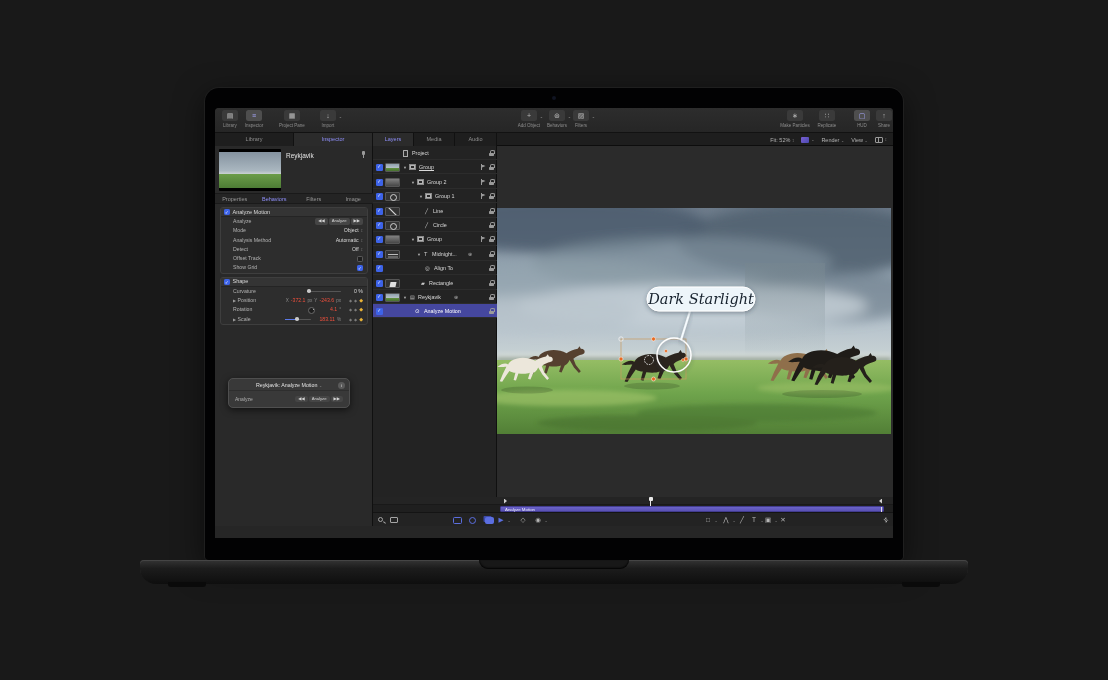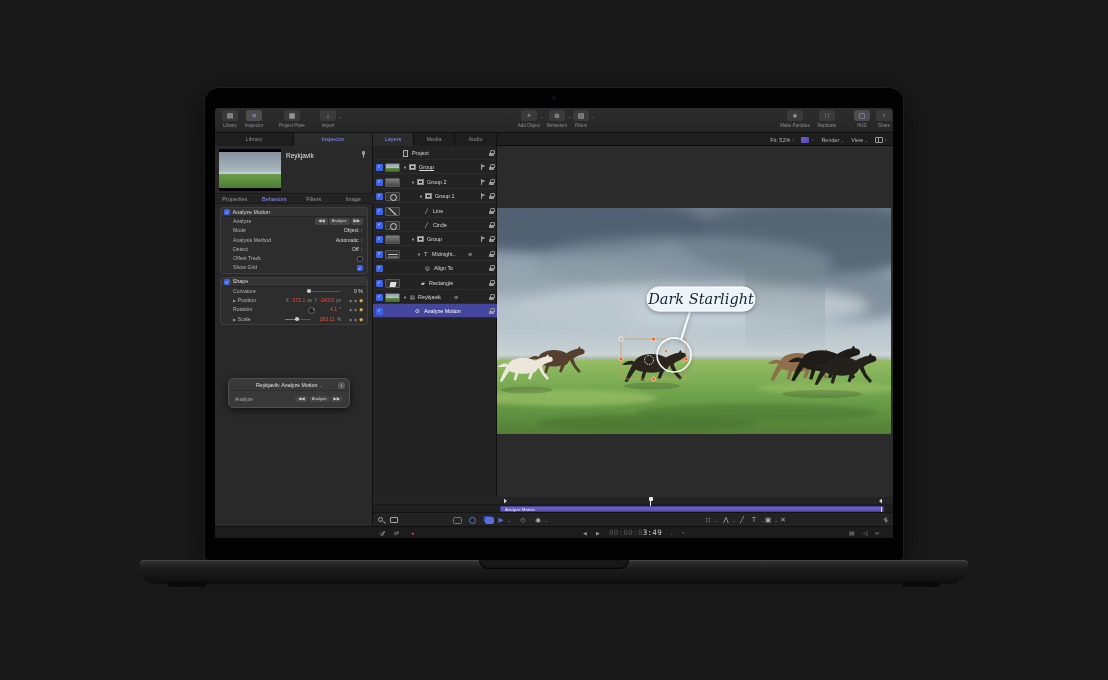--- a/index.html
+++ b/index.html
@@ -625,33 +625,20 @@
       <span class="ti" style="left:357px;width:8px"><span class="tchev">⌄</span></span>
       <span class="ti" style="left:363px;width:12px">╱</span>
       <span class="ti" style="left:375px;width:12px">T</span>
       <span class="ti" style="left:385px;width:8px"><span class="tchev">⌄</span></span>
       <span class="ti" style="left:389px;width:12px">▣</span>
       <span class="ti" style="left:399px;width:8px"><span class="tchev">⌄</span></span>
       <span class="ti" style="left:404px;width:12px">✕</span>
       <span class="ti resize" style="left:507px;width:12px;font-size:6px">⇵</span>
     </div>
 
-    <div class="transport">
-      <span class="tr-ic mute" style="left:164px">◁</span>
-      <span class="tr-ic" style="left:179px">⇄</span>
-      <span class="tr-ic rec" style="left:196px">●</span>
-      <span class="tr-ic" style="left:368px;font-size:5px">◀</span>
-      <span class="tr-ic" style="left:381px;font-size:5px">▶</span>
-      <span class="tc"><span class="d">00:00:0</span><span class="b">3:49</span></span>
-      <span class="tr-ic" style="left:455px"><span class="tchev">⌄</span></span>
-      <span class="tr-ic" style="left:466px">◔</span>
-      <span class="tr-ic" style="left:634px">▤</span>
-      <span class="tr-ic" style="left:648px">◁</span>
-      <span class="tr-ic" style="left:660px">∞</span>
-    </div>
 
   </div>
 </div>
 
 <div class="laptop-base">
   <div class="base-notch"></div>
   <span class="foot" style="left:28px"></span>
   <span class="foot" style="right:28px"></span>
 </div>
 

